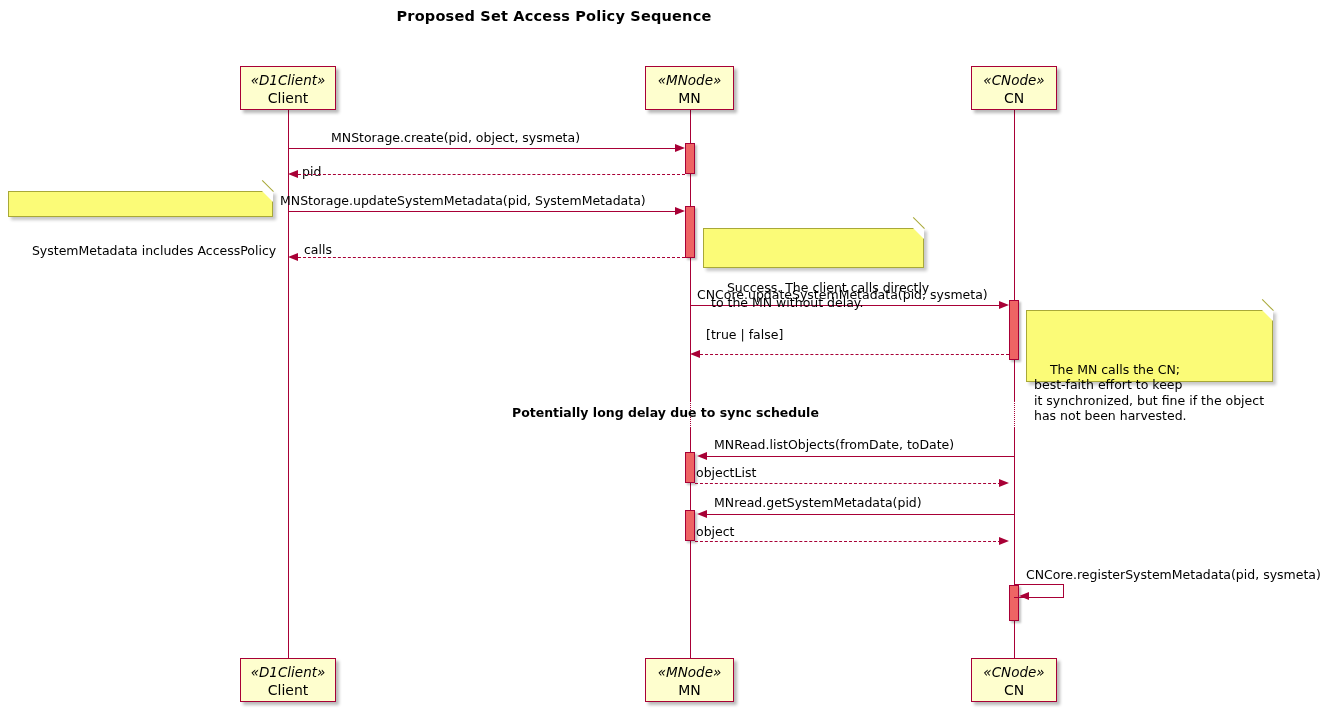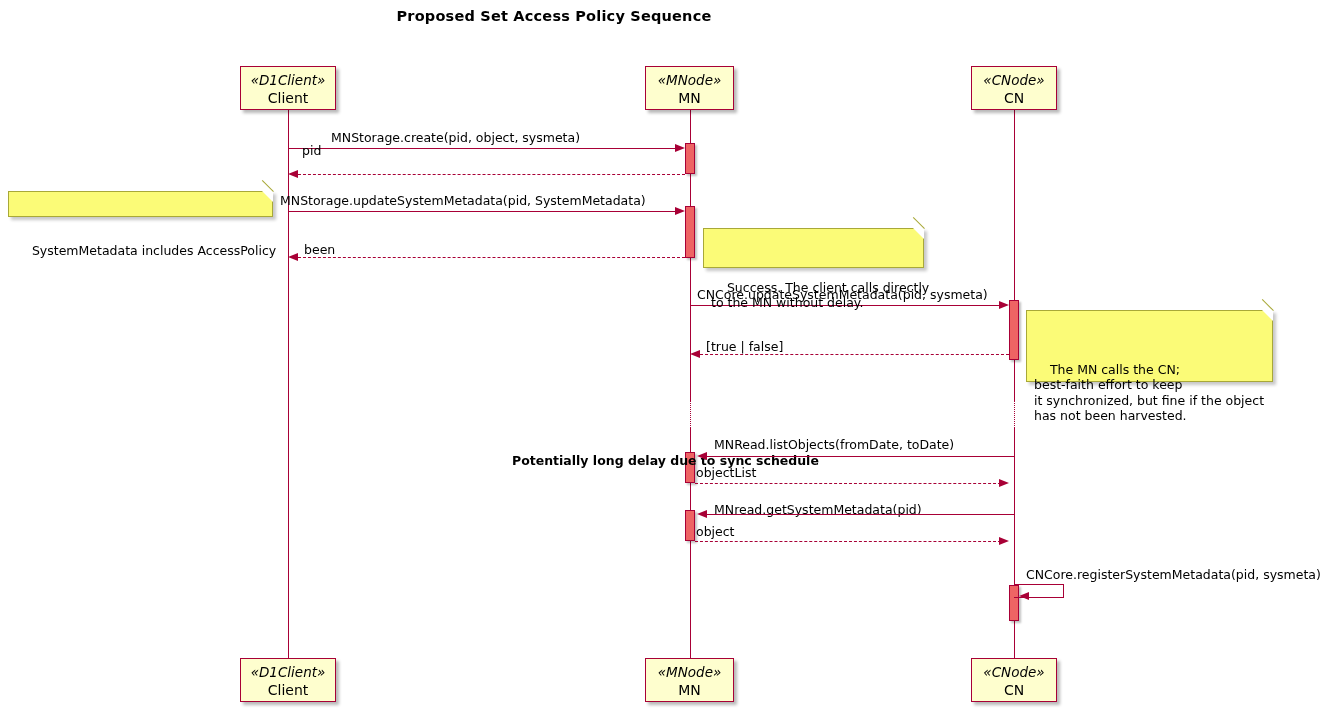--- a/index.html
+++ b/index.html
@@ -151,21 +151,20 @@
     transform-origin: top right;
   }
 
   
   .delay-label {
     position: absolute;
     font-size: 12.5px;
     font-weight: bold;
     color: #000000;
     white-space: nowrap;
-    margin-top: 48px;
   }
 </style>
 </head>
 <body>
 
 <div id="canvas">
 
   <div class="diagram-title">Proposed Set Access Policy Sequence</div>
 
   <div class="lifeline" style="left:288px; top:110px; height:548px;"></div>
@@ -195,51 +194,51 @@
   <div class="activation" style="left:685px; top:206px; height:52px;"></div>
   <div class="activation" style="left:1009px; top:300px; height:60px;"></div>
   <div class="activation" style="left:685px; top:452px; height:31px;"></div>
   <div class="activation" style="left:685px; top:510px; height:31px;"></div>
   <div class="activation" style="left:1009px; top:585px; height:36px;"></div>
 
   <div class="msg-label" style="left:295px; top:131px;margin-left:36px;">MNStorage.create(pid, object, sysmeta)</div>
   <div class="msg-line" style="left:288px; top:148px; width:389px;"></div>
   <div class="arrow-head arrow-right" style="left:675px; top:143.5px;"></div>
 
-  <div class="msg-label" style="left:302px; top:144px;">pid</div>
+  <div class="msg-label" style="left:302px; top:165px;">pid</div>
   <div class="msg-line dashed" style="left:293px; top:174px; width:392px;"></div>
   <div class="arrow-head arrow-left" style="left:288px; top:169.5px;"></div>
 
   <div class="msg-label" style="left:280px; top:194px;">MNStorage.updateSystemMetadata(pid, SystemMetadata)</div>
   <div class="msg-line" style="left:288px; top:211px; width:389px;"></div>
   <div class="arrow-head arrow-right" style="left:675px; top:206.5px;"></div>
 
-  <div class="msg-label" style="left:304px; top:243px;">been</div>
+  <div class="msg-label" style="left:304px; top:243px;">calls</div>
   <div class="msg-line dashed" style="left:293px; top:257px; width:392px;"></div>
   <div class="arrow-head arrow-left" style="left:288px; top:252.5px;"></div>
 
   <div class="msg-label" style="left:697px; top:288px;">CNCore.updateSystemMetadata(pid, sysmeta)</div>
   <div class="msg-line" style="left:690px; top:305px; width:311px;"></div>
   <div class="arrow-head arrow-right" style="left:999px; top:300.5px;"></div>
 
-  <div class="msg-label" style="left:706px; top:340px;">[true | false]</div>
+  <div class="msg-label" style="left:706px; top:328px;">[true | false]</div>
   <div class="msg-line dashed" style="left:695px; top:354px; width:314px;"></div>
   <div class="arrow-head arrow-left" style="left:690px; top:349.5px;"></div>
 
   <div class="delay-label" style="left:512px; top:405px;">Potentially long delay due to sync schedule</div>
 
   <div class="msg-label" style="left:714px; top:438px;">MNRead.listObjects(fromDate, toDate)</div>
   <div class="msg-line" style="left:703px; top:456px; width:311px;"></div>
   <div class="arrow-head arrow-left" style="left:697px; top:451.5px;"></div>
 
   <div class="msg-label" style="left:696px; top:466px;">objectList</div>
   <div class="msg-line dashed" style="left:695px; top:483px; width:306px;"></div>
   <div class="arrow-head arrow-right" style="left:999px; top:478.5px;"></div>
 
-  <div class="msg-label" style="left:714px; top:496px;margin-top:7px;">MNread.getSystemMetadata(pid)</div>
+  <div class="msg-label" style="left:714px; top:496px;">MNread.getSystemMetadata(pid)</div>
   <div class="msg-line" style="left:703px; top:514px; width:311px;"></div>
   <div class="arrow-head arrow-left" style="left:697px; top:509.5px;"></div>
 
   <div class="msg-label" style="left:696px; top:525px;">object</div>
   <div class="msg-line dashed" style="left:695px; top:541px; width:306px;"></div>
   <div class="arrow-head arrow-right" style="left:999px; top:536.5px;"></div>
 
   <div class="msg-label" style="left:1026px; top:568px;">CNCore.registerSystemMetadata(pid, sysmeta)</div>
   <div class="self-msg" style="left:1014px; top:584px; width:50px; height:14px;"></div>
   <div class="arrow-head arrow-left" style="left:1019px; top:591.5px;"></div>

